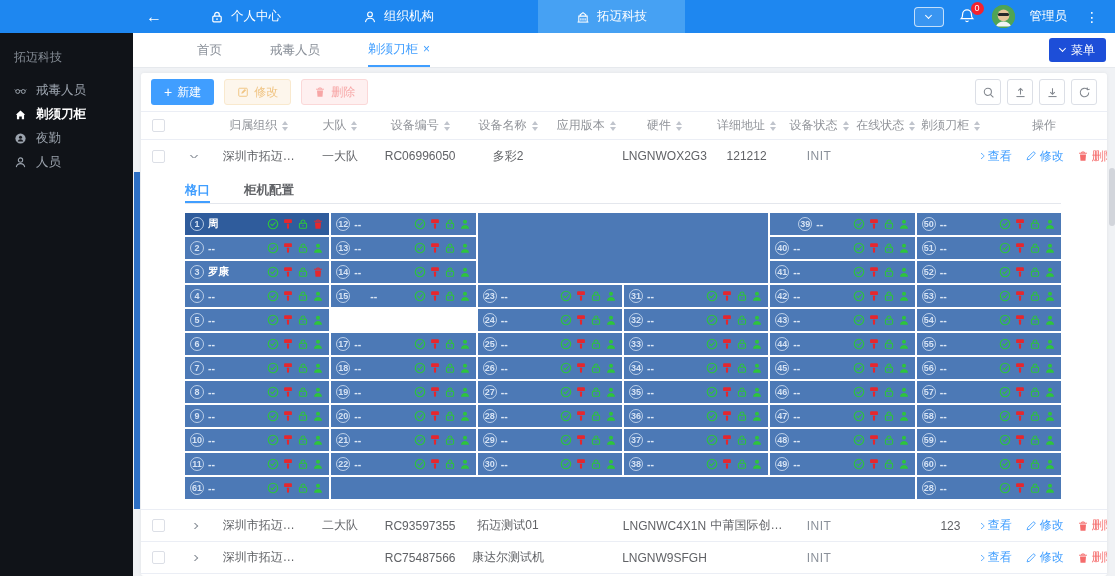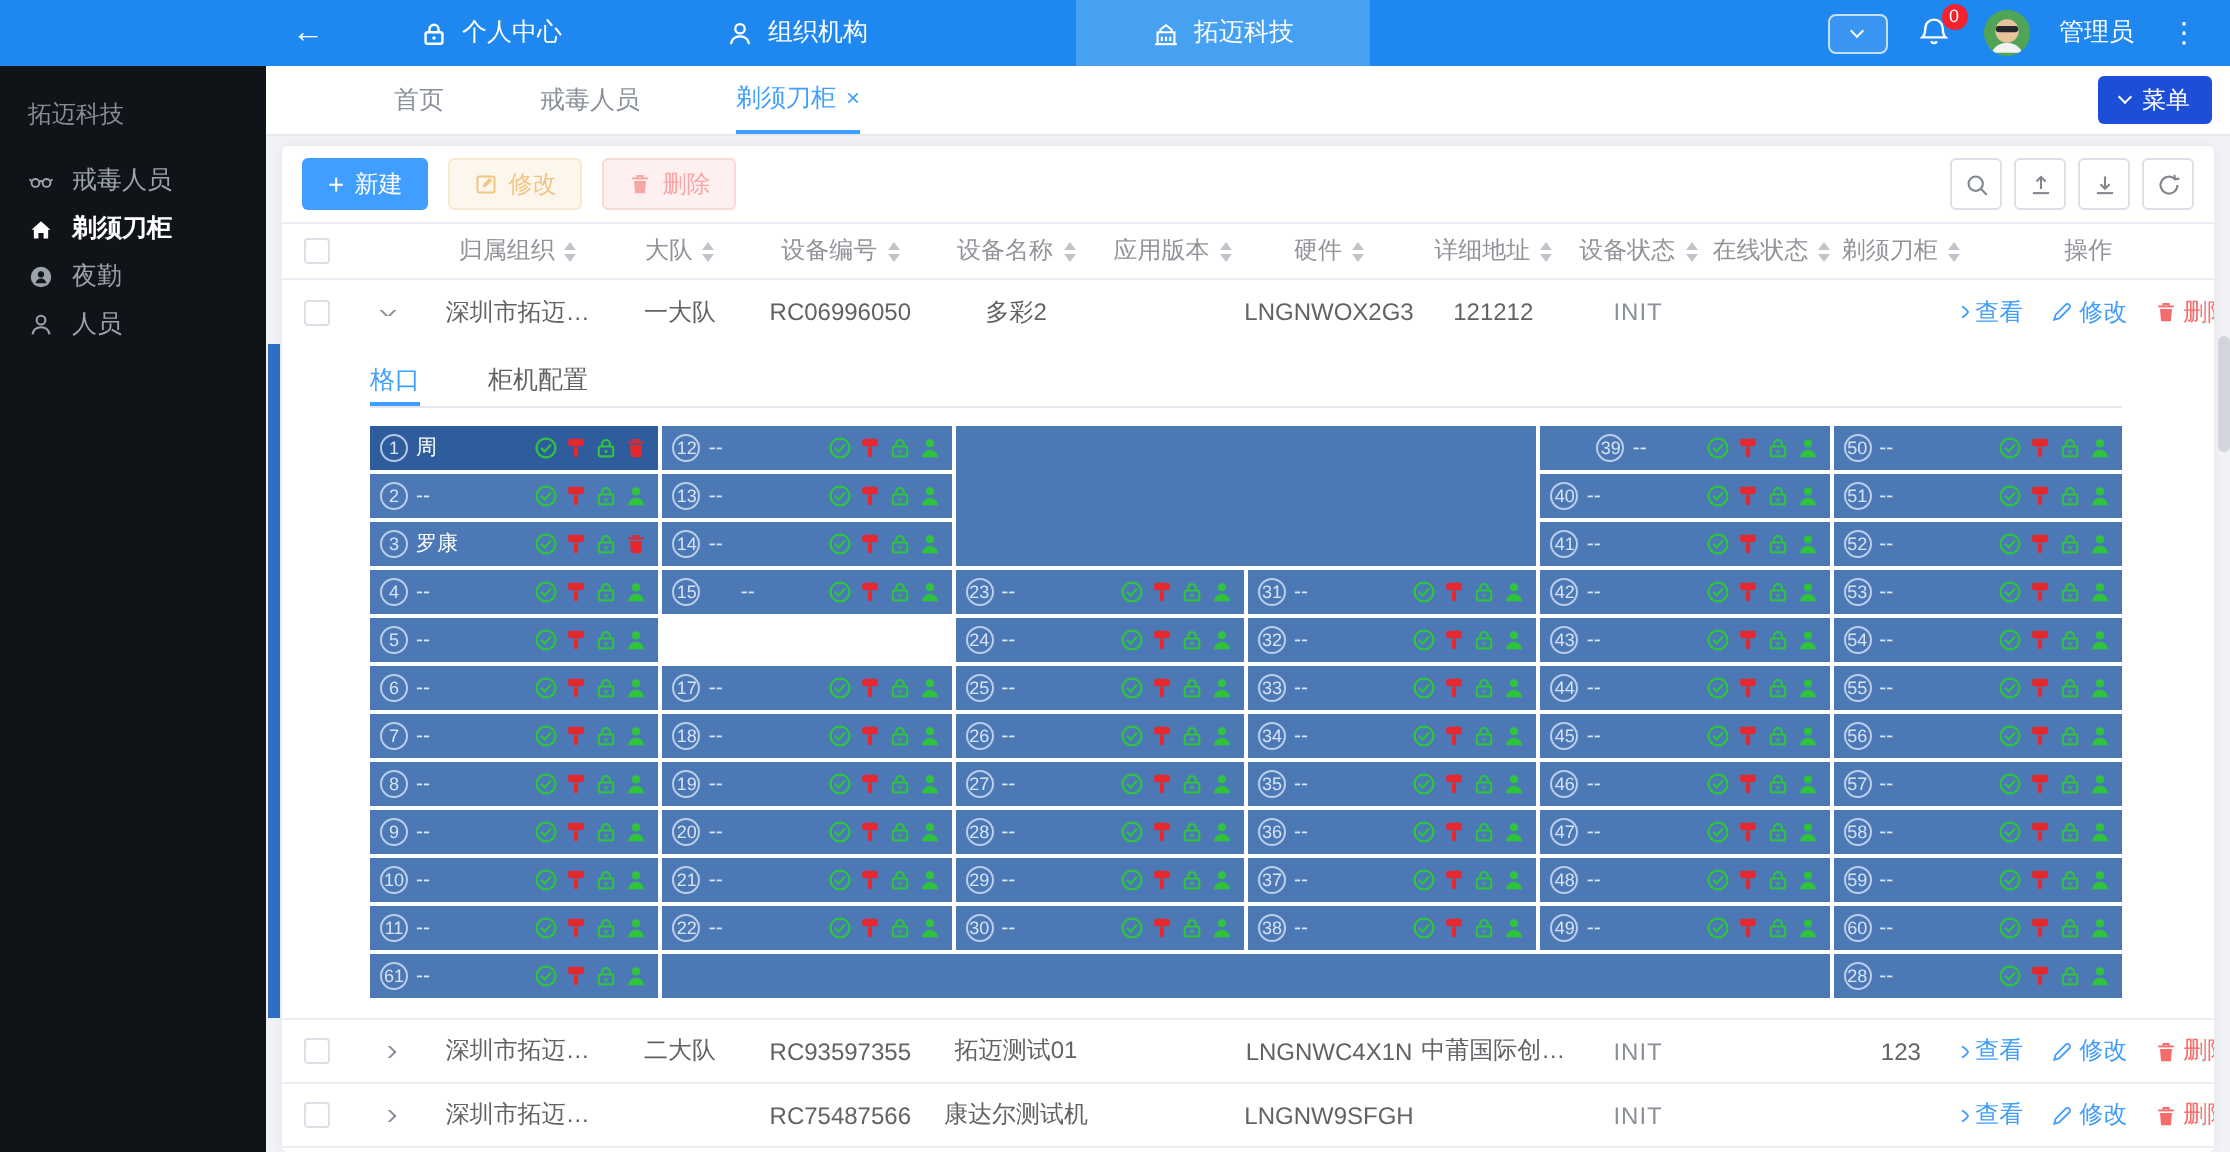--- a/index.html
+++ b/index.html
@@ -74,21 +74,21 @@
   .chev { display:inline-block; width:6px; height:6px; border-right:1.5px solid #8A9099; border-bottom:1.5px solid #8A9099; cursor:pointer; }
   .chev.down { transform:rotate(45deg); margin-top:-3px; }
   .chev.right { transform:rotate(-45deg); }
   .chev.white { border-color:#fff; width:5px; height:5px; }
   .status { color:#8A9099; letter-spacing:.5px; }
   .op { display:inline-flex; align-items:center; gap:3px; color:#409EFF; margin:0 5px; cursor:pointer; }
   .op svg { width:12px; height:12px; }
   .op.danger { color:#F56C6C; }
 
   
-  .expanded { position:relative; padding:6px 0 10px 44px; border-bottom:1px solid #EBEEF5; }
+  .expanded { position:relative; padding:6px 0 10px 44px; border-bottom:1px solid #EBEEF5;font-weight:bold; }
   .accent { position:absolute; left:-7px; top:0; bottom:0; width:6px; background:#2D6FC4; }
   .inner-tabs { display:flex; gap:34px; width:876px; border-bottom:1px solid #E4E7ED; }
   .itab { height:25px; line-height:25px; font-size:12.5px; color:#606266; cursor:pointer; }
   .itab.active { color:#409EFF; border-bottom:2px solid #409EFF; }
 
   .lgrid { margin-top:9px; width:876px; display:grid; grid-template-columns:repeat(6,1fr); grid-auto-rows:22px; gap:2px; }
   .gcell { background:#4C79B6; display:flex; align-items:center; padding:0 5px; gap:4px; cursor:pointer; }
   .gcell.sel { background:#2F5C9C; }
   .gblank { background:#4C79B6; }
   .gnum { flex:0 0 14px; width:14px; height:14px; border:1px solid rgba(214,227,244,.8); border-radius:50%; font-size:9px; line-height:13px; text-align:center; color:#D6E3F4; }

